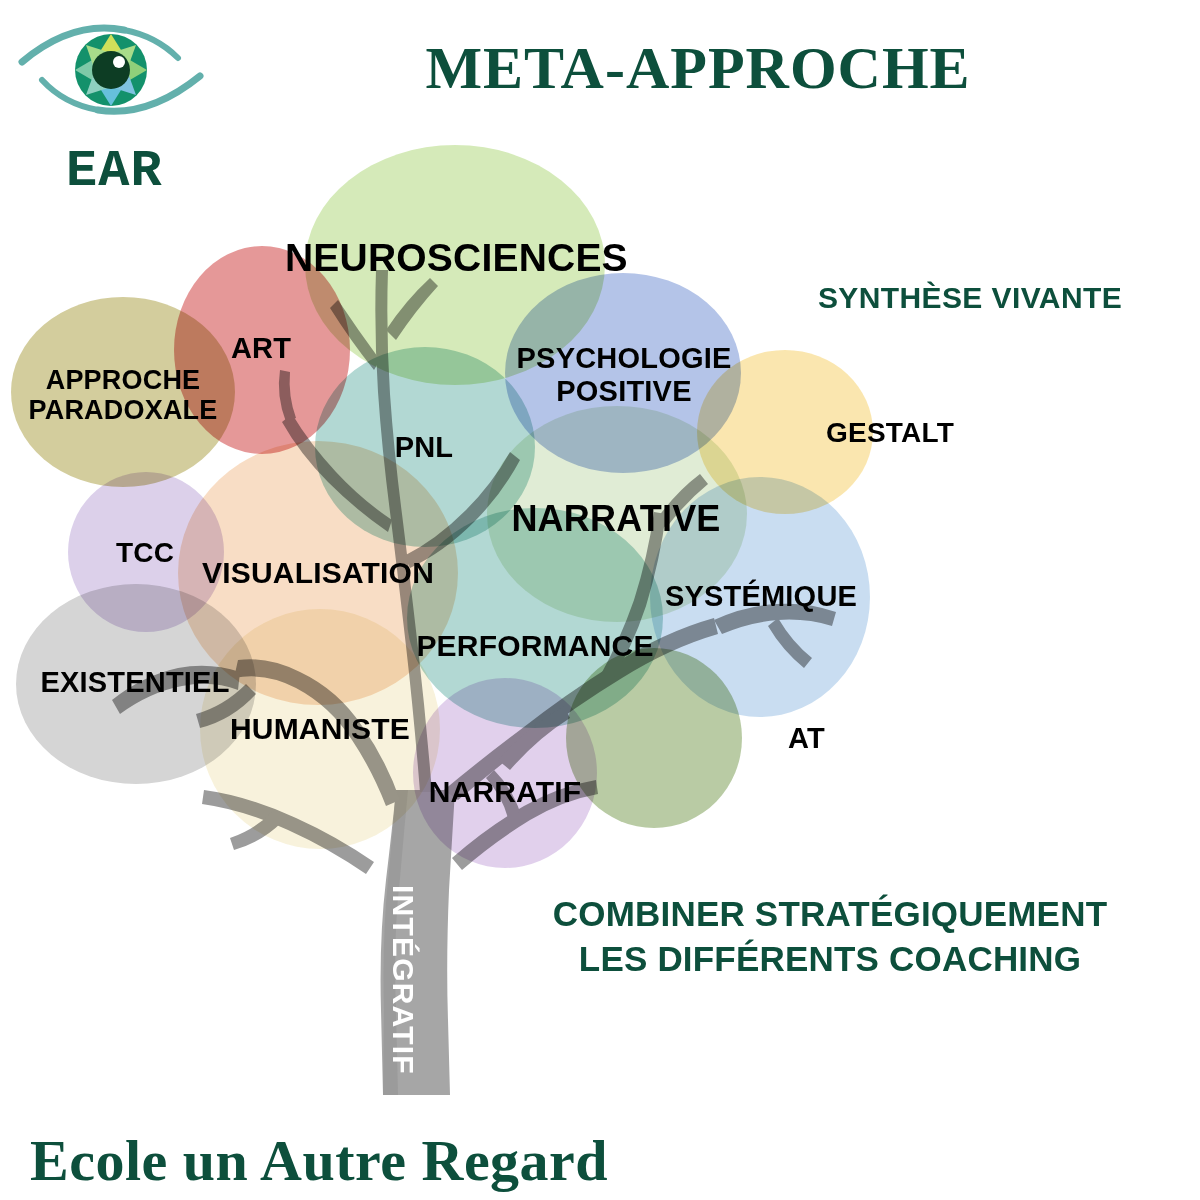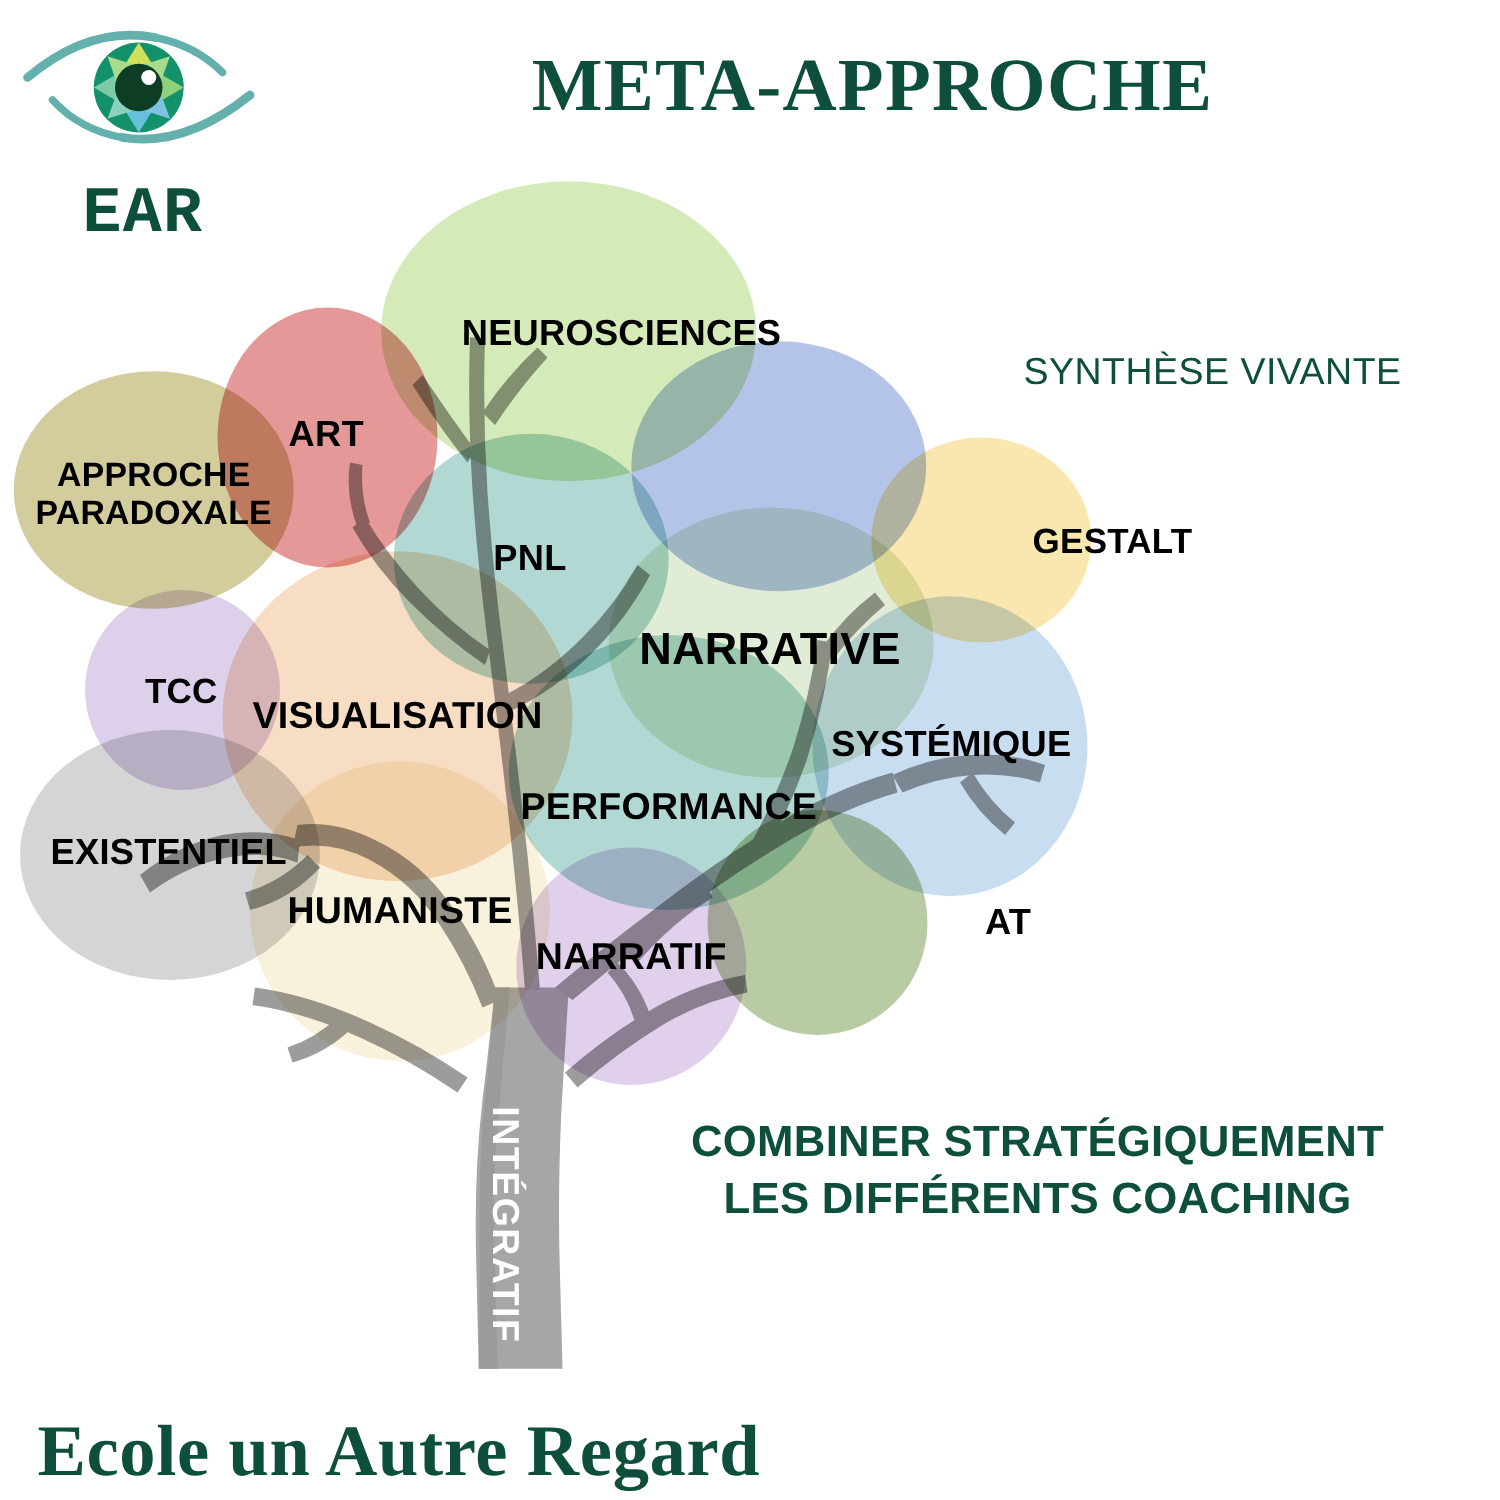--- a/index.html
+++ b/index.html
@@ -30,21 +30,21 @@
     position: absolute; left: 0; top: 34px; width: 1200px;
     text-align: center;
     font-family: "Liberation Serif", serif;
     font-weight: 700; font-size: 60px; letter-spacing: 1px;
     color: #0d4f3c;
     transform: translateX(98px);
   }
   #synthese {
     position: absolute; left: 760px; top: 281px; width: 420px;
     text-align: center;
-    font-weight: 400; font-size: 30px; letter-spacing: .4px;
+    font-weight: 700; font-size: 30px; letter-spacing: .4px;
     color: #0d4f3c;
   }
   #tagline {
     position: absolute; left: 500px; top: 892px; width: 660px;
     text-align: center;
     font-weight: 700; font-size: 35px; line-height: 1.28;
     letter-spacing: .2px;
     color: #0d4f3c;
   }
   #tagline div { white-space: nowrap; }
@@ -169,34 +169,36 @@
       <div class="blob" style="left: 315px; top: 347px; width: 220px; height: 200px; background: rgb(168, 211, 205); opacity: 0.88;"></div>
       <div class="blob" style="left: 487px; top: 406px; width: 260px; height: 216px; background: rgb(220, 234, 208); opacity: 0.88;"></div>
       <div class="blob" style="left: 68px; top: 472px; width: 156px; height: 160px; background: rgb(215, 202, 232); opacity: 0.88;"></div>
       <div class="blob" style="left: 178px; top: 441px; width: 280px; height: 264px; background: rgb(248, 217, 189); opacity: 0.88;"></div>
       <div class="blob" style="left: 407px; top: 508px; width: 256px; height: 220px; background: rgb(168, 211, 205); opacity: 0.88;"></div>
       <div class="blob" style="left: 650px; top: 477px; width: 220px; height: 240px; background: rgb(194, 217, 239); opacity: 0.88;"></div>
       <div class="blob" style="left: 16px; top: 584px; width: 240px; height: 200px; background: rgb(207, 207, 207); opacity: 0.88;"></div>
       <div class="blob" style="left: 200px; top: 609px; width: 240px; height: 240px; background: rgb(247, 241, 216); opacity: 0.88;"></div>
       <div class="blob" style="left: 413px; top: 678px; width: 184px; height: 190px; background: rgb(221, 202, 234); opacity: 0.88;"></div>
       <div class="blob" style="left: 566px; top: 648px; width: 176px; height: 180px; background: rgb(175, 196, 152); opacity: 0.88;"></div>
-      <div class="blob-label" style="font-size: 29px; width: 340px; left: 285px; top: 251px; text-align: right;">NEUROSCIENCES</div>
+      <div class="blob-label" style="font-size: 39px; width: 340px; left: 285px; top: 236px; text-align: right;">NEUROSCIENCES</div>
       <div class="blob-label" style="font-size: 29px; width: 340px; left: 91px; top: 332.02px;">ART</div>
       <div class="blob-label" style="font-size: 27px; width: 340px; left: -47px; top: 364.52px;">APPROCHE
 PARADOXALE</div>
+      <div class="blob-label" style="font-size: 29px; width: 340px; left: 454px; top: 342.04px;">PSYCHOLOGIE
+POSITIVE</div>
       <div class="blob-label" style="font-size: 28px; width: 340px; left: 614px; top: 416.64px; text-align: right;">GESTALT</div>
       <div class="blob-label" style="font-size: 29px; width: 340px; left: 254px; top: 431.02px;">PNL</div>
       <div class="blob-label" style="font-size: 36px; width: 340px; left: 446px; top: 499.02px;">NARRATIVE</div>
       <div class="blob-label" style="font-size: 28px; width: 340px; left: -25px; top: 536.64px;">TCC</div>
       <div class="blob-label" style="font-size: 30px; width: 340px; left: 148px; top: 556.4px;">VISUALISATION</div>
       <div class="blob-label" style="font-size: 30px; width: 340px; left: 365px; top: 629px;">PERFORMANCE</div>
       <div class="blob-label" style="font-size: 29px; width: 340px; left: 591px; top: 580.02px;">SYSTÉMIQUE</div>
       <div class="blob-label" style="font-size: 29px; width: 340px; left: -35px; top: 666.02px;">EXISTENTIEL</div>
       <div class="blob-label" style="font-size: 30px; width: 340px; left: 150px; top: 712.4px;">HUMANISTE</div>
-      <div class="blob-label" style="font-size: 30px; width: 340px; left: 335px; top: 749px;">NARRATIF</div>
+      <div class="blob-label" style="font-size: 30px; width: 340px; left: 335px; top: 775px;">NARRATIF</div>
       <div class="blob-label" style="font-size: 29px; width: 340px; left: 485px; top: 722.02px; text-align: right;">AT</div>
     </div>
 
   <div id="trunk-label">INTÉGRATIF</div>
 
   <div id="logo-block">
     <svg id="logo-mark" viewBox="0 0 190 130">
 
       <path d="M6 48 Q56 6 108 16" stroke="#63b0ac" stroke-width="7" fill="none" stroke-linecap="round"></path>
       <path d="M108 16 Q140 22 162 44" stroke="#63b0ac" stroke-width="6" fill="none" stroke-linecap="round"></path>

